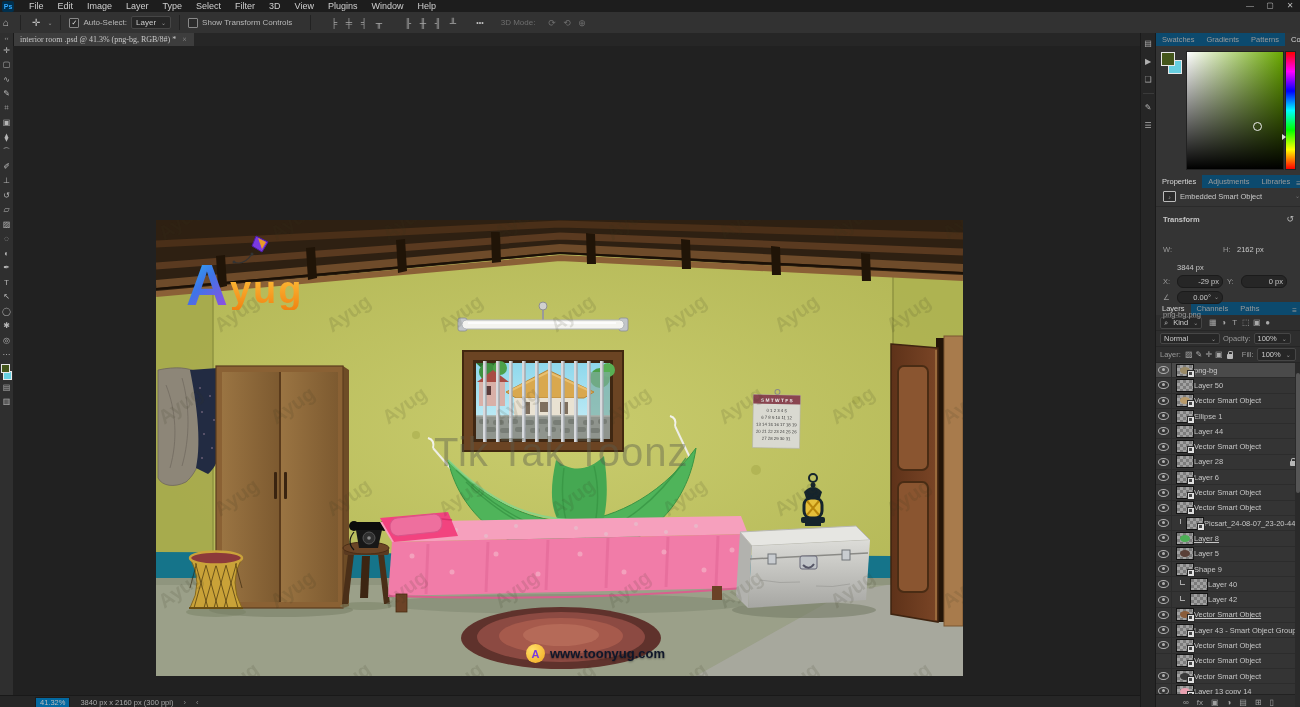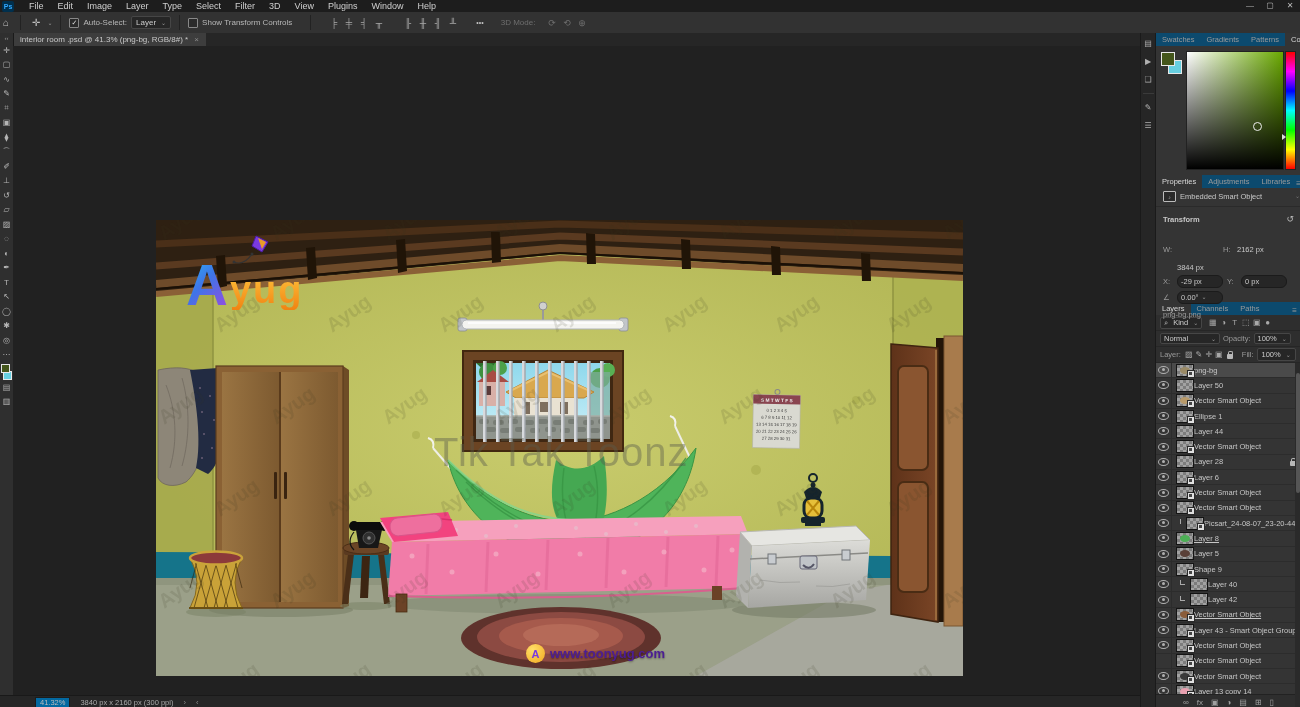--- a/index.html
+++ b/index.html
@@ -20,21 +20,21 @@
   .checkbox{width:8px;height:8px;border:1px solid #888;border-radius:1px;display:inline-flex;align-items:center;justify-content:center;font-size:7px;color:#ddd;background:#2a2a2a;}
   .checkbox.checked::after{content:"✓";}
   .dropdown{background:#262626;border:1px solid #464646;border-radius:2px;padding:1px 4px;display:inline-flex;gap:5px;align-items:center;color:#ccc;}
   .caret{font-size:6px;color:#999;}
   .ob-group{display:flex;gap:2px;}
   .ob-gicon{width:13px;text-align:center;color:#a8a8a8;font-size:9px;}
   .dim{color:#6e6e6e;}
 
   
   .tabbar{position:absolute;left:13px;top:33px;width:1127px;height:13px;background:#262626;display:flex;align-items:flex-end;}
-  .doc-tab{height:13px;background:#3d3d3d;color:#c8c8c8;font-size:8px;line-height:13px;padding:0 7px;display:flex;gap:6px;align-items:flex-start;}
+  .doc-tab{height:13px;background:#3d3d3d;color:#c8c8c8;font-size:8px;line-height:13px;padding:0 7px;display:flex;gap:6px;align-items:flex-start;font-family:Liberation Serif, serif;}
   .tab-close{color:#8a8a8a;font-size:8px;}
 
   
   .toolbar{position:absolute;left:0;top:33px;width:13px;height:662px;background:#2f2f2f;border-right:1px solid #1a1a1a;display:flex;flex-direction:column;align-items:center;}
   .tb-collapse{color:#9a9a9a;font-size:6px;height:10px;line-height:10px;}
   .tool{width:13px;height:14.5px;display:flex;align-items:center;justify-content:center;color:#b5b5b5;font-size:8px;}
   .swatches-mini{position:relative;width:13px;height:16px;margin-top:2px;}
   .sw-bg{position:absolute;right:1px;bottom:0;width:7px;height:7px;border:1px solid #e8e8e8;}
   .sw-fg{position:absolute;left:1px;top:0;width:7px;height:7px;border:1px solid #e8e8e8;}
 
@@ -44,21 +44,21 @@
   .scene{position:absolute;left:0;top:0;width:807px;height:456px;}
   .wm-layer{position:absolute;inset:0;pointer-events:none;}
   .wm{position:absolute;font-weight:bold;font-size:20px;color:rgba(55,55,30,0.13);transform:rotate(-35deg);white-space:nowrap;}
   .tiktak{position:absolute;left:278px;top:210px;font-size:40px;color:rgba(88,90,76,0.42);letter-spacing:1px;white-space:nowrap;pointer-events:none;}
   .logo{position:absolute;left:30px;top:40px;display:flex;align-items:flex-end;pointer-events:none;}
   .logo-a{font-size:58px;line-height:50px;font-weight:bold;background:linear-gradient(135deg,#2bb3f0 0%,#3f74e8 45%,#9a4ae0 100%);-webkit-background-clip:text;background-clip:text;color:transparent;}
   .logo-rest{font-size:38px;line-height:40px;font-weight:bold;letter-spacing:2px;margin-left:2px;background:linear-gradient(180deg,#ffc63e,#f08312);-webkit-background-clip:text;background-clip:text;color:transparent;}
   .pen-deco{position:absolute;left:74px;top:12px;}
   .site{position:absolute;left:370px;top:424px;display:flex;align-items:center;gap:5px;}
   .site-badge{width:19px;height:19px;border-radius:50%;background:radial-gradient(circle at 35% 30%,#ffe06a,#f2a81e);display:flex;align-items:center;justify-content:center;color:#7a3ae0;font-weight:bold;font-size:11px;}
-  .site-text{color:#4c1d95;font-weight:bold;font-size:13px;text-shadow:0 1px 2px rgba(0,0,0,.4);}
+  .site-text{color:#0f172a;font-weight:bold;font-size:13px;text-shadow:0 1px 2px rgba(0,0,0,.4);}
 
   
   .ministrip{position:absolute;left:1140px;top:33px;width:15px;height:674px;background:#262626;border-left:1px solid #1a1a1a;display:flex;flex-direction:column;align-items:center;padding-top:6px;gap:9px;box-sizing:border-box;}
   .dock-icon{color:#b0b0b0;font-size:8px;}
   .dock-div{width:11px;height:1px;background:#3a3a3a;}
 
   
   .panels{position:absolute;left:1155px;top:33px;width:145px;height:674px;background:#343434;border-left:1px solid #1a1a1a;color:#c8c8c8;}
   .ptabs{height:13px;background:#0c4a6e;display:flex;align-items:flex-end;}
   .ptab{font-size:7.5px;color:#9a9a9a;padding:0 6px;height:13px;line-height:13px;}
@@ -75,21 +75,21 @@
   .hue-arrow{position:absolute;right:15px;top:88px;width:0;height:0;border-top:3px solid transparent;border-bottom:3px solid transparent;border-left:4px solid #ddd;}
 
   
   .props-body{position:relative;height:114px;font-size:7.5px;}
   .prow{display:flex;align-items:center;gap:4px;padding:3px 7px 0 7px;}
   .so-icon{width:11px;height:9px;border:1px solid #bbb;border-radius:1px;display:flex;align-items:center;justify-content:center;font-size:5px;color:#bbb;background:#2a2a2a;}
   .psec{font-weight:bold;color:#c8c8c8;}
   .reset-icon{margin-left:auto;color:#bbb;font-size:9px;}
   .plabel{color:#9a9a9a;width:10px;}
   .pval{color:#c8c8c8;}
-  .pfield{background:#262626;border:1px solid #1b1b1b;border-radius:6px;padding:1px 3px;min-width:38px;color:#c8c8c8;display:inline-flex;justify-content:flex-start;gap:3px;}
+  .pfield{background:#262626;border:1px solid #1b1b1b;border-radius:6px;padding:1px 3px;min-width:38px;color:#c8c8c8;display:inline-flex;justify-content:flex-end;gap:3px;}
   .pdivider{height:1px;background:#2a2a2a;margin:4px 0;}
   .fname{color:#9a9a9a;padding:6px 7px 0;}
   .pscroll{position:absolute;right:1px;top:4px;color:#777;font-size:6px;}
 
   
   .lrow{display:flex;align-items:center;gap:3px;height:15px;padding:0 4px;background:#2e2e2e;font-size:7.5px;color:#c0c0c0;border-bottom:1px solid #262626;}
   .lp-filter .dropdown,.lp-blend .dropdown{font-size:7.5px;padding:0 3px;}
   .fl-icon{width:11px;text-align:center;color:#a8a8a8;font-size:8px;}
   .lk-icon{width:10px;text-align:center;color:#a8a8a8;font-size:8px;}
   .llabel{color:#9a9a9a;}

